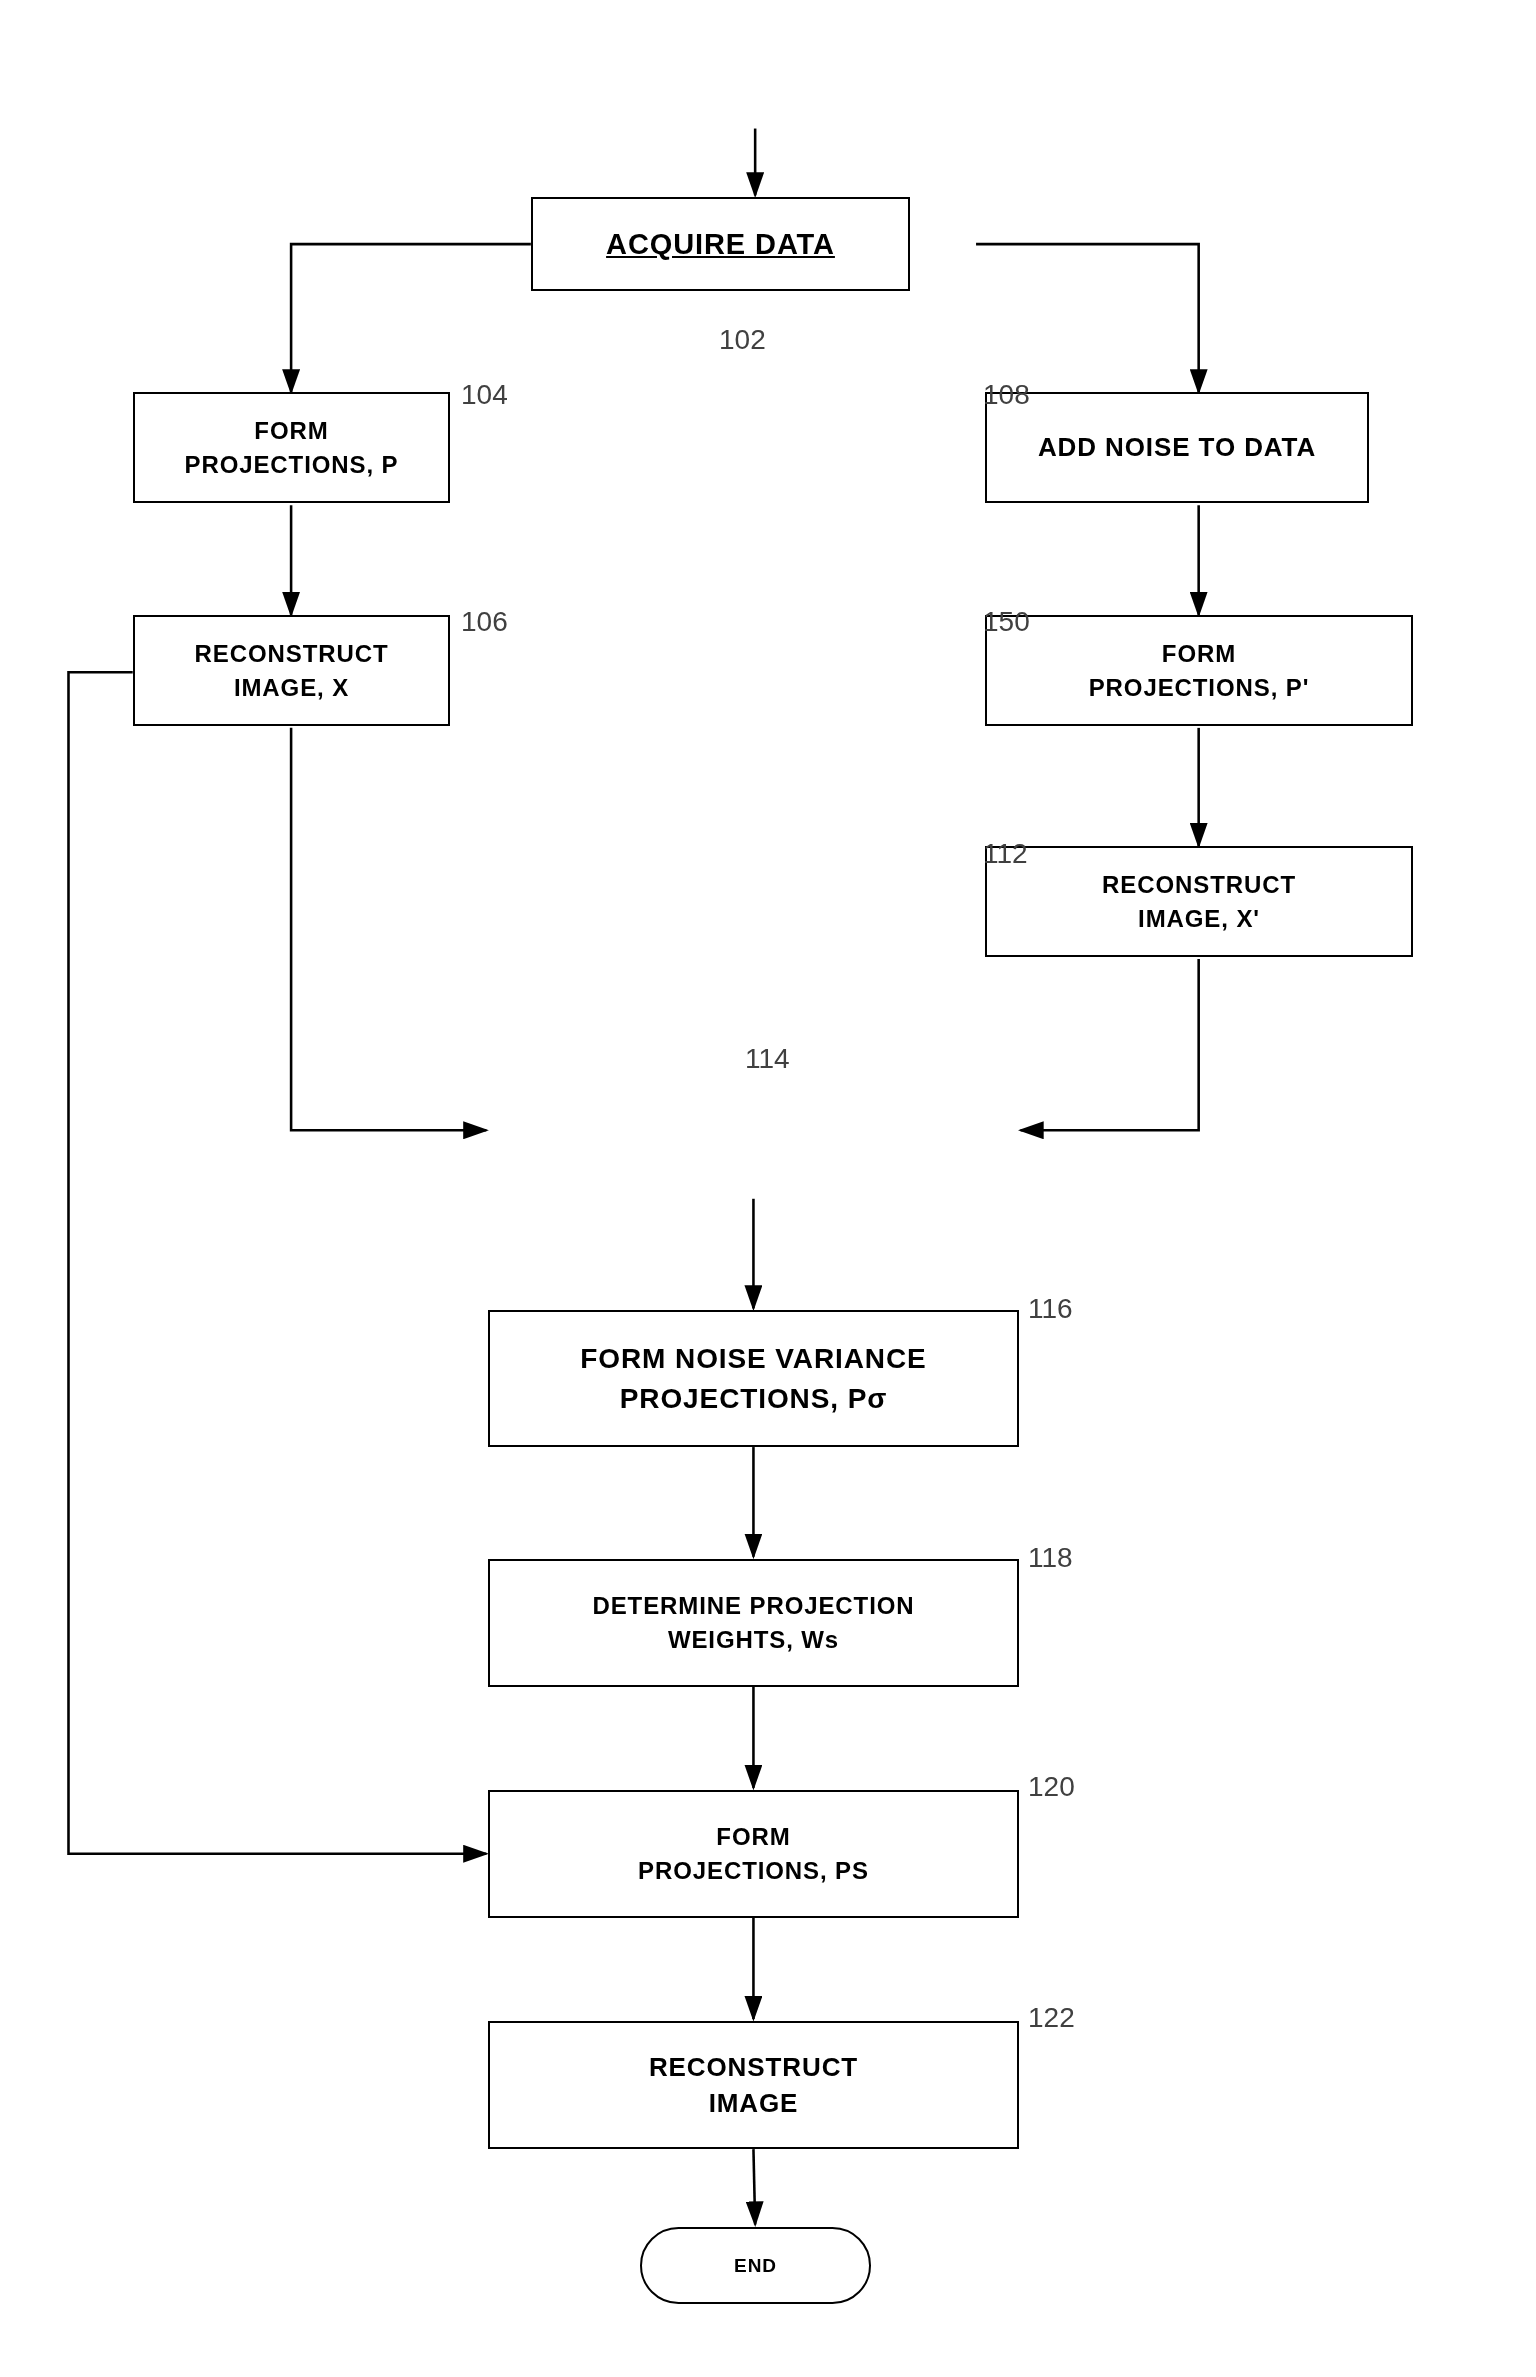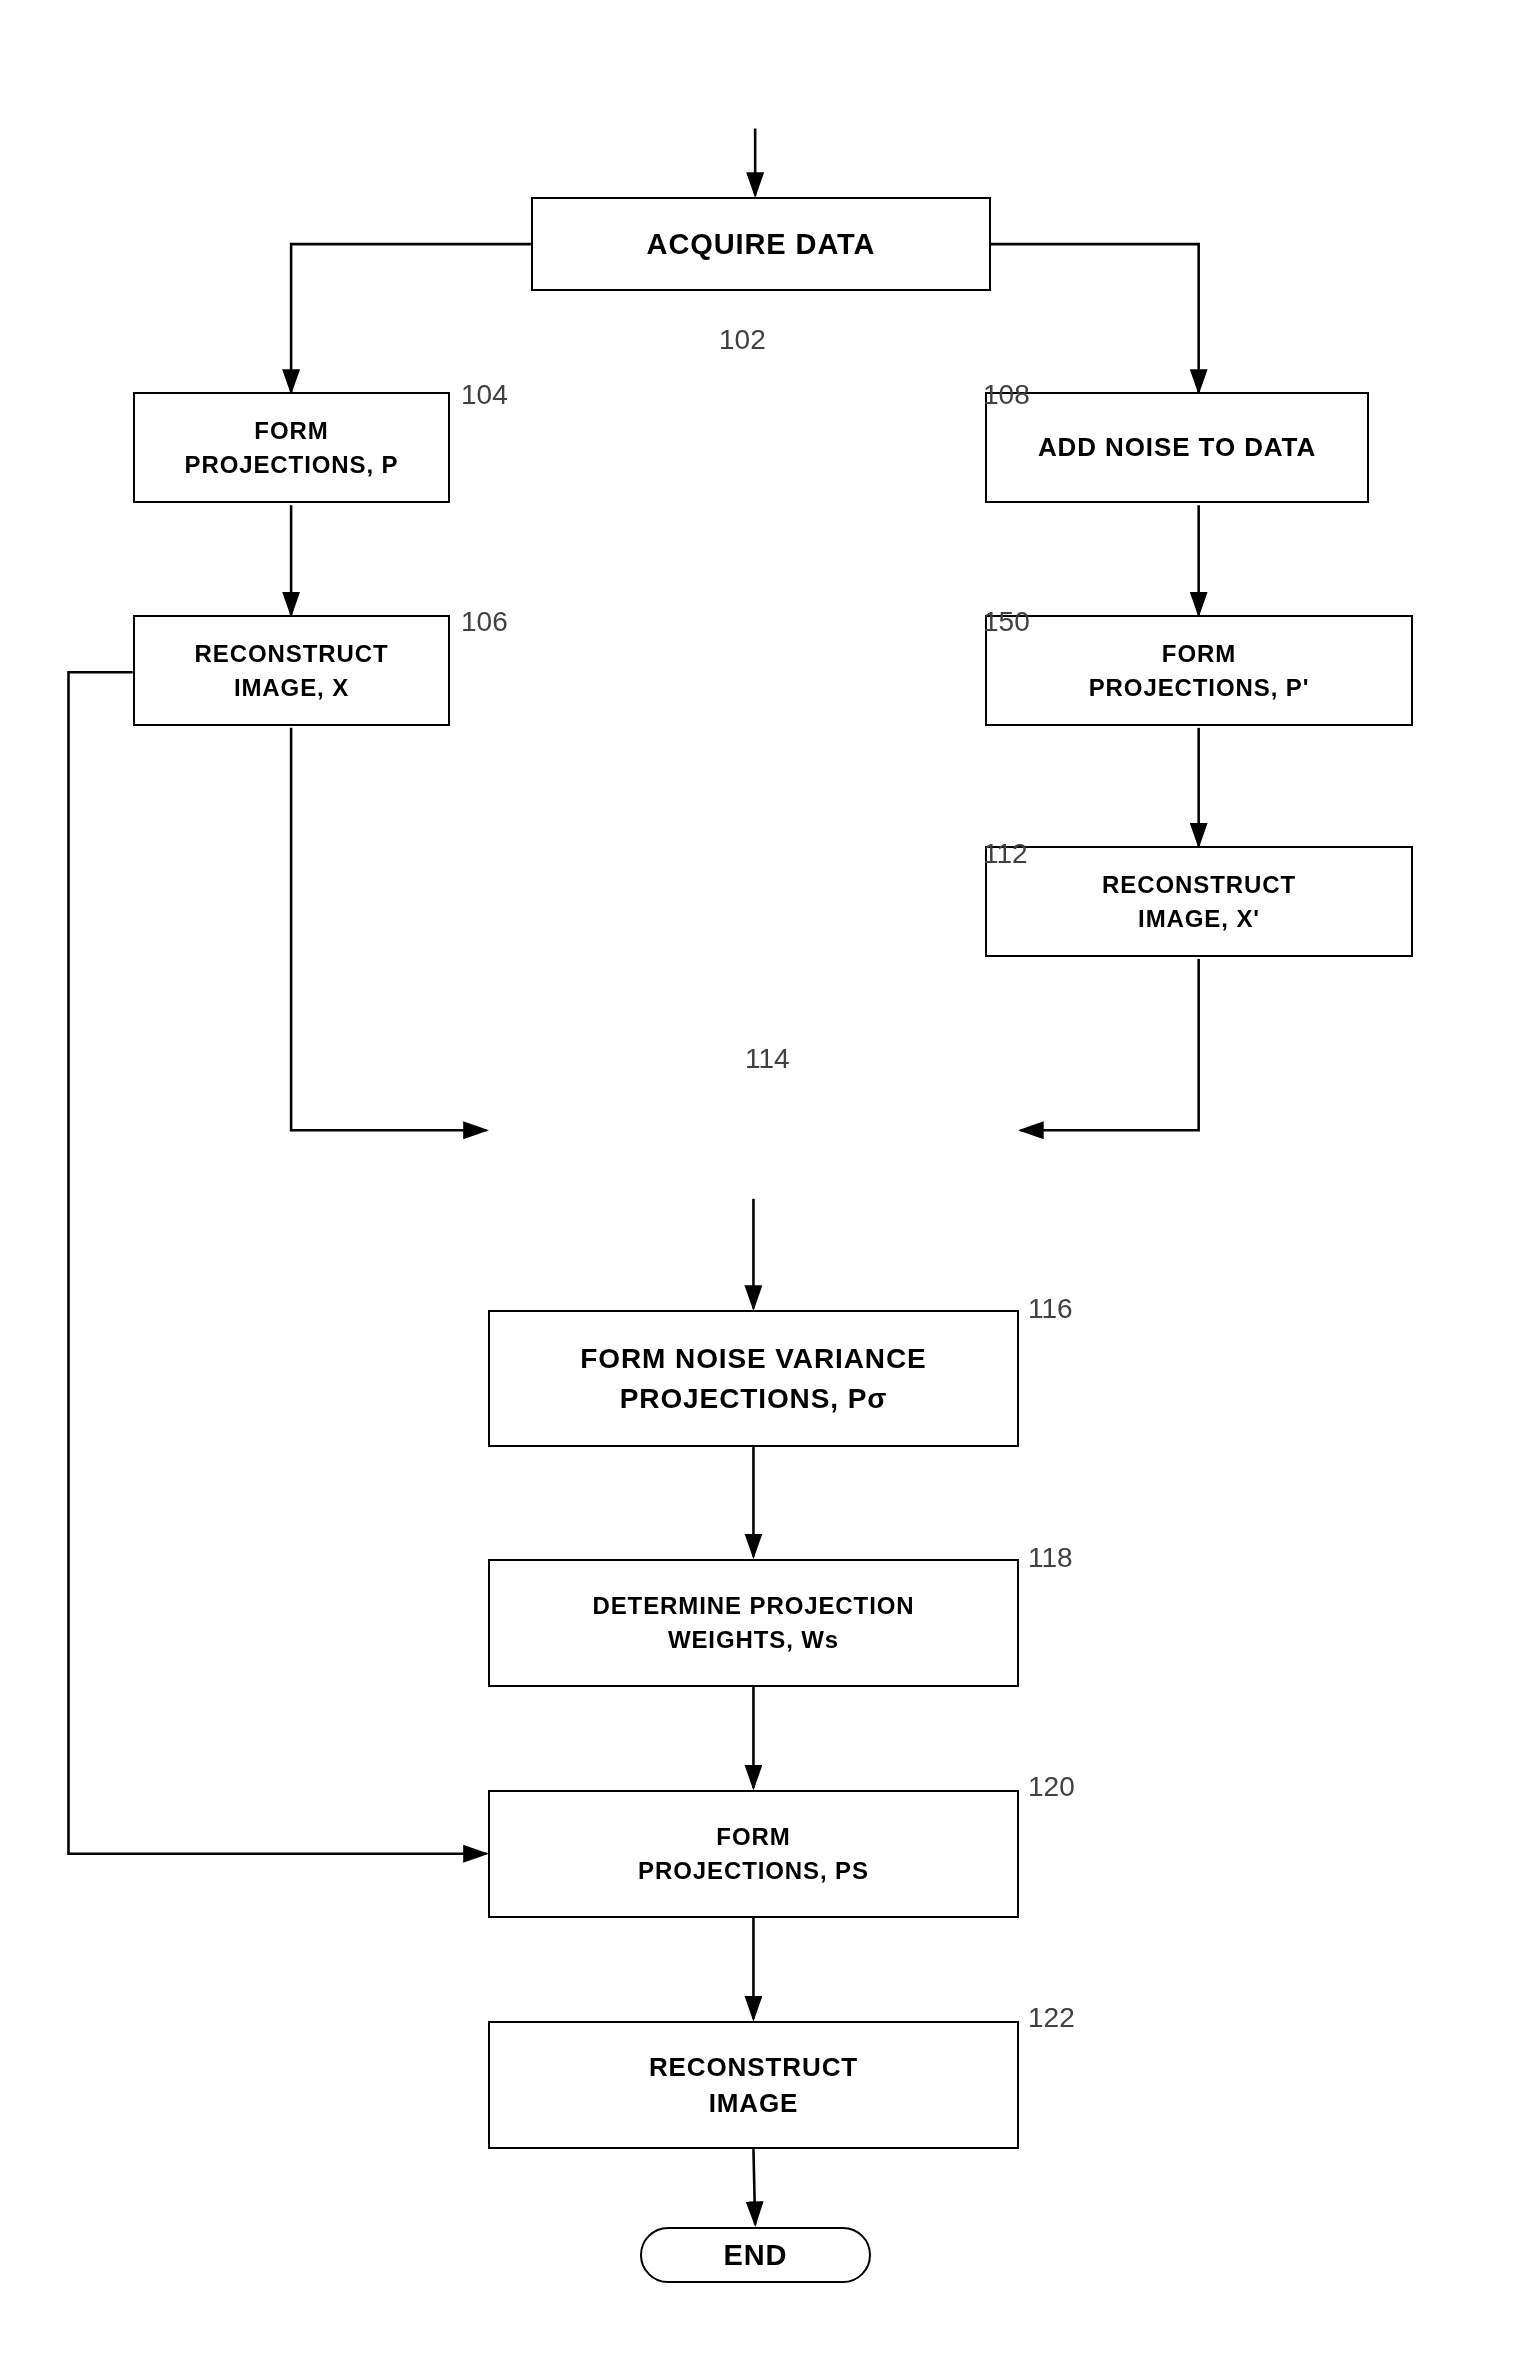--- a/index.html
+++ b/index.html
@@ -83,21 +83,21 @@
     <line x1="880" y1="1970" x2="880" y2="2088" stroke="#000" stroke-width="3" marker-end="url(#arrowhead)"></line>
 
     <polyline points="155,785 80,785 80,2165 568,2165" fill="none" stroke="#000" stroke-width="3" marker-end="url(#arrowhead)"></polyline>
 
     <line x1="880" y1="2240" x2="880" y2="2358" stroke="#000" stroke-width="3" marker-end="url(#arrowhead)"></line>
 
     <line x1="880" y1="2510" x2="882" y2="2598" stroke="#000" stroke-width="3" marker-end="url(#arrowhead)"></line>
   </svg>
 
 
-  <div class="node rect" style="left:531px; top:197px; width:460px; height:94px; font-size:29px;">ACQUIRE DATA</div>
+  <div class="node rect" style="left:531px; top:197px; width:379px; height:94px; font-size:29px;text-decoration:underline;">ACQUIRE DATA</div>
 
   <div class="node rect" style="left:985px; top:392px; width:384px; height:111px; font-size:26px; white-space: pre-line; line-height:1.3;">ADD NOISE TO DATA</div>
 
   <div class="node rect" style="left:133px; top:392px; width:317px; height:111px; font-size:24px; white-space:pre-line; line-height:1.4;">FORM
 PROJECTIONS, P</div>
 
   <div class="node rect" style="left:133px; top:615px; width:317px; height:111px; font-size:24px; white-space:pre-line; line-height:1.4;">RECONSTRUCT
 IMAGE, X</div>
 
   <div class="node rect" style="left:985px; top:615px; width:428px; height:111px; font-size:24px; white-space:pre-line; line-height:1.4;">FORM
@@ -112,21 +112,21 @@
 
   <div class="node rect" style="left:488px; top:1559px; width:531px; height:128px; font-size:24px; white-space:pre-line; line-height:1.4;">DETERMINE PROJECTION
 WEIGHTS, Ws</div>
 
   <div class="node rect" style="left:488px; top:1790px; width:531px; height:128px; font-size:24px; white-space:pre-line; line-height:1.4;">FORM
 PROJECTIONS, PS</div>
 
   <div class="node rect" style="left:488px; top:2021px; width:531px; height:128px; font-size:26px; white-space:pre-line; line-height:1.4;">RECONSTRUCT
 IMAGE</div>
 
-  <div class="node rounded" style="left:640px; top:2227px; width:231px; height:56px; font-size:29px;">END</div>
+  <div class="node rounded" style="left:640px; top:2227px; width:231px; height:77px; font-size:19px;">END</div>
 
   <span class="label" style="left:719px; top:324px;">102</span>
   <span class="label" style="left:461px; top:379px;">104</span>
   <span class="label" style="left:461px; top:606px;">106</span>
   <span class="label" style="left:983px; top:379px;">108</span>
   <span class="label" style="left:983px; top:606px;">150</span>
   <span class="label" style="left:983px; top:838px;">112</span>
   <span class="label" style="left:745px; top:1043px;">114</span>
   <span class="label" style="left:1028px; top:1293px;">116</span>
   <span class="label" style="left:1028px; top:1542px;">118</span>

